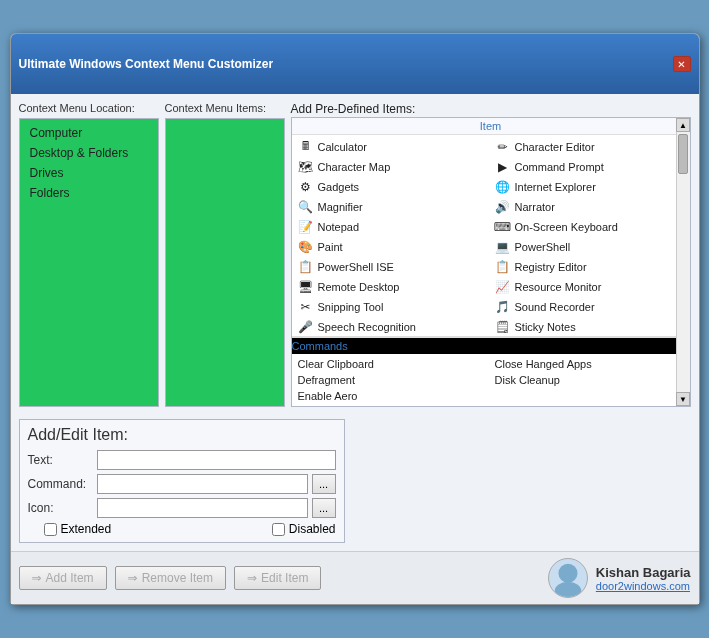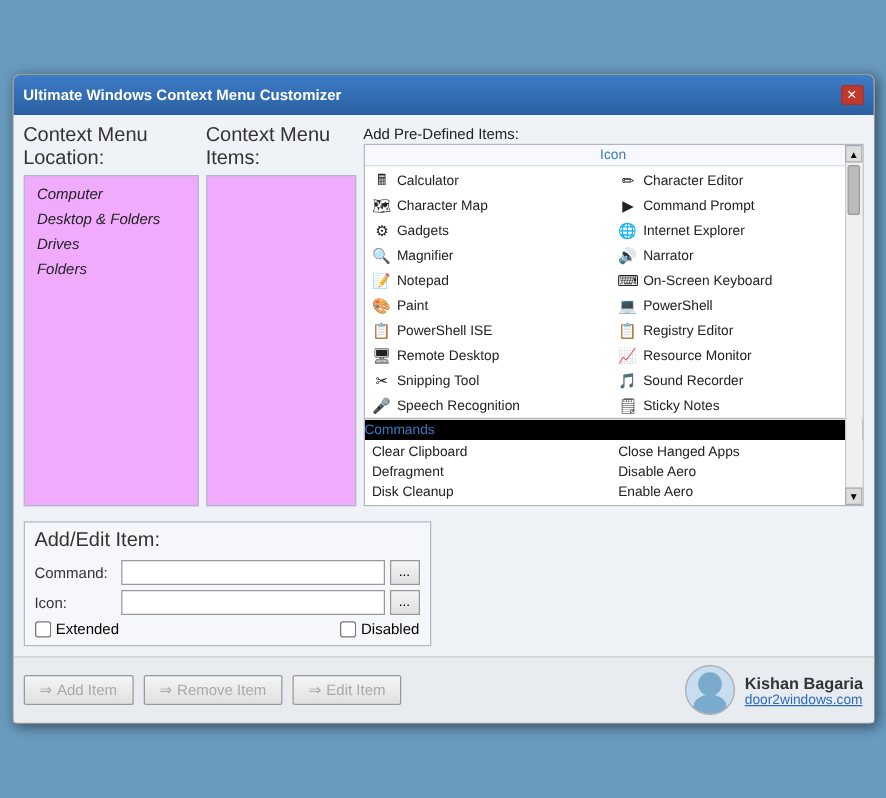--- a/index.html
+++ b/index.html
@@ -17,21 +17,21 @@
     .window {
       width: 690px;
       background: #f0f0f0;
       border: 1px solid #999;
       border-radius: 6px 6px 4px 4px;
       box-shadow: 2px 2px 10px rgba(0,0,0,0.5);
     }
     .titlebar {
       background: linear-gradient(to bottom, #3d7dc8 0%, #2a5fa0 100%);
       color: white;
-      padding: 8px 8px;
+      padding: 22px 8px;
       border-radius: 5px 5px 0 0;
       display: flex;
       justify-content: space-between;
       align-items: center;
       font-size: 12px;
       font-weight: bold;
     }
     .title-close {
       background: #c0392b;
       border: 1px solid #a93226;
@@ -49,26 +49,25 @@
       padding: 8px;
       background: #eff3f8;
     }
     .top-row {
       display: flex;
       gap: 6px;
       margin-bottom: 6px;
     }
     .panel {
       border: 1px solid #b0b8c8;
-      background: #f0abfc;
+      background: #22c55e;
       padding: 4px;
-      font-style: italic;
     }
     .panel-label {
-      font-size: 16px;
+      font-size: 11px;
       color: #333;
       margin-bottom: 4px;
       font-weight: normal;
     }
     .right-section {
       flex: 1;
     }
     .right-section-label {
       font-size: 12px;
       margin-bottom: 1px;
@@ -197,20 +196,21 @@
     .checkbox-row {
       display: flex;
       justify-content: space-between;
       margin-top: 4px;
     }
     .checkbox-item {
       display: flex;
       align-items: flex-end;
       gap: 4px;
       font-size: 12px;
+      margin-left: 16px;
     }
     .checkbox-item input[type=checkbox] {
       width: 13px;
       height: 13px;
     }
     .bottom-bar {
       display: flex;
       align-items: center;
       padding: 6px 8px;
       background: #e8ecf0;
@@ -317,21 +317,21 @@
       <div style="display:flex; flex-direction:column; width:120px;">
         <div class="panel-label">Context Menu Items:</div>
         <div class="panel" style="flex:1; min-height:200px;">
         </div>
       </div>
 
       <div class="right-section">
         <div class="right-section-label">Add Pre-Defined Items:</div>
         <div class="full-apps-panel">
 
-          <div class="apps-header">Icon</div>
+          <div class="apps-header">Item</div>
 
           <div style="display:grid; grid-template-columns:1fr 1fr; overflow-y:auto; flex:1; padding:2px;">
 
             <div>
               <div class="app-item">
                   <span class="app-icon">🖩</span>
                   <span>Calculator</span>
                 </div>
               <div class="app-item">
                   <span class="app-icon">🗺</span>
@@ -416,40 +416,43 @@
 
             </div>
           </div>
 
           <div class="commands-section">
             <div class="commands-header">Commands</div>
             <div class="commands-grid">
               <div class="cmd-item">Clear Clipboard</div>
               <div class="cmd-item">Close Hanged Apps</div>
               <div class="cmd-item">Defragment</div>
-              <div class="cmd-item">Disable Aero</div>
               <div class="cmd-item">Disk Cleanup</div>
               <div class="cmd-item">Enable Aero</div>
             </div>
           </div>
 
           <div class="scrollbar-track">
             <div class="scrollbar-arrow">▲</div>
             <div class="scrollbar-thumb"></div>
             <div style="flex:1;"></div>
             <div class="scrollbar-arrow">▼</div>
           </div>
         </div>
       </div>
     </div>
 
     <div style="display:flex; gap:6px;">
       <div class="add-edit-section" style="width:326px;">
         <div class="add-edit-label">Add/Edit Item:</div>
 
+        <div class="form-row">
+          <label>Text:</label>
+          <input class="form-input" type="text" value="" style="">
+        </div>
         <div class="form-row">
           <label>Command:</label>
           <input class="form-input" type="text" value="" style="">
           <button class="btn-dots">...</button>
         </div>
         <div class="form-row">
           <label>Icon:</label>
           <input class="form-input" type="text" value="" style="">
           <button class="btn-dots">...</button>
         </div>

